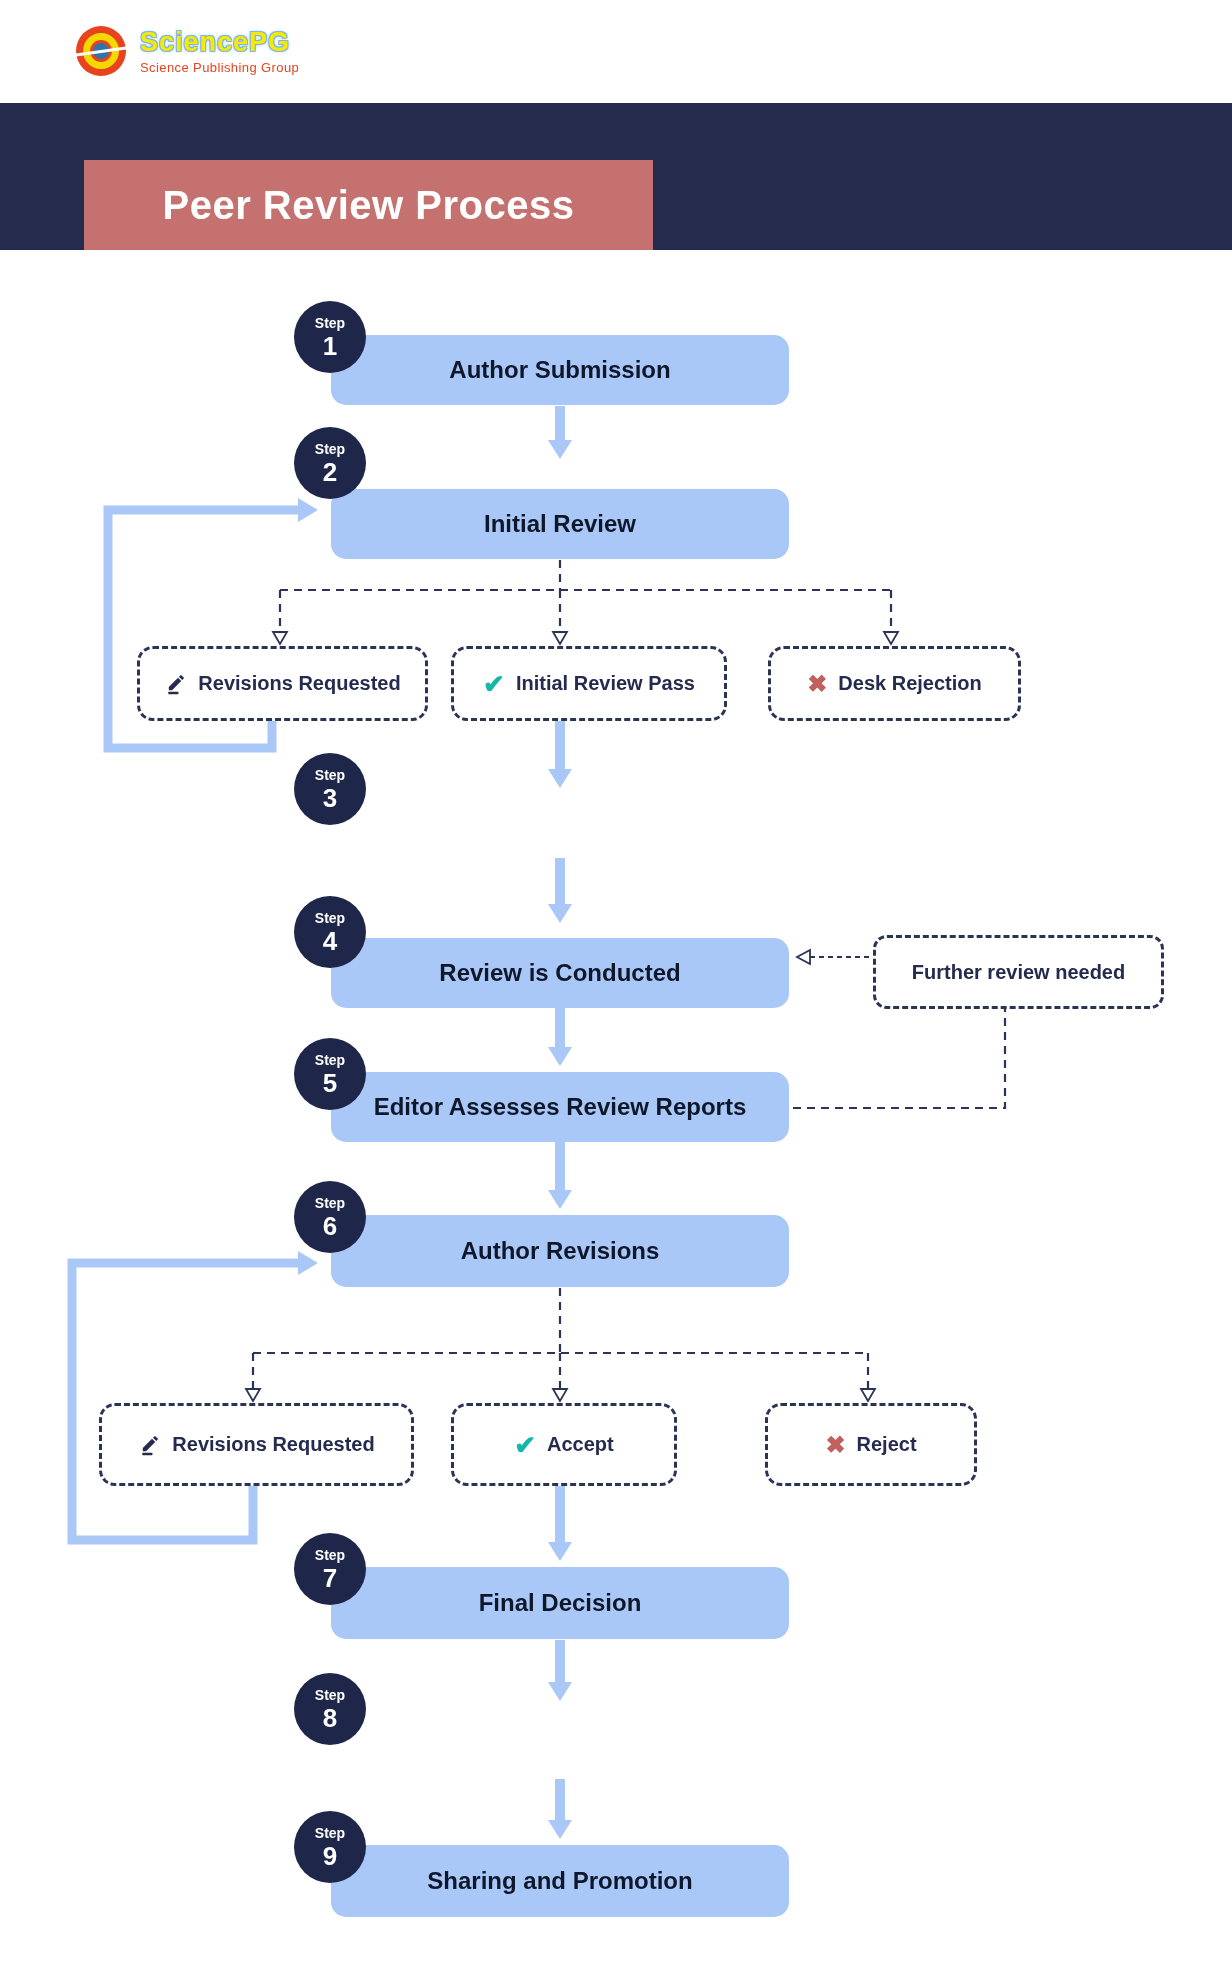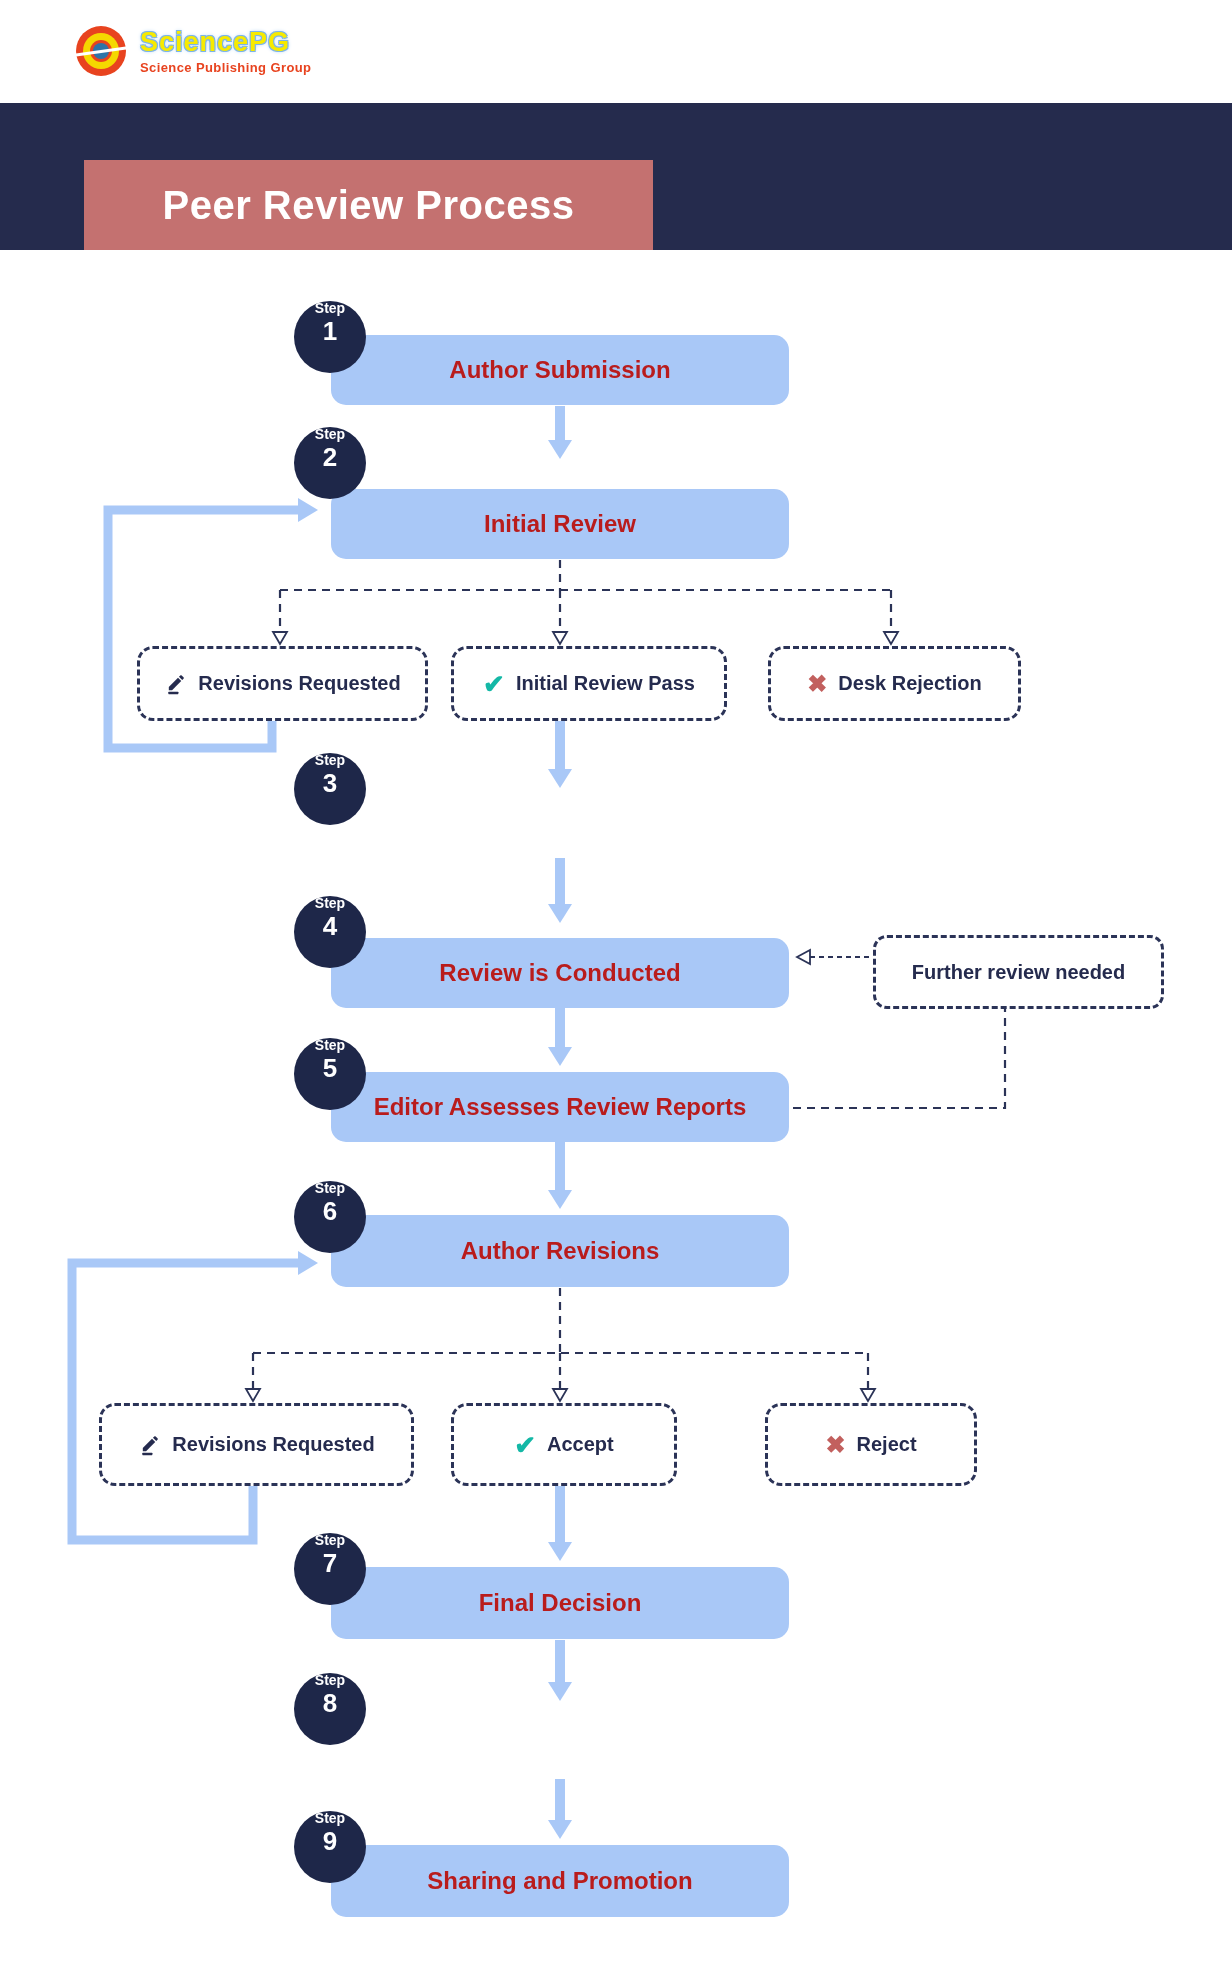--- a/index.html
+++ b/index.html
@@ -10,38 +10,38 @@
   .topbar{position:absolute;left:0;top:0;width:1232px;height:103px;background:#ffffff;}
   .logo{position:absolute;left:76px;top:26px;display:flex;align-items:center;gap:14px;}
   .logo-mark{position:relative;width:50px;height:50px;border-radius:50%;background:#e8431f;}
   .logo-mark .ring{position:absolute;left:7px;top:7px;width:36px;height:36px;border-radius:50%;background:#f5d800;}
   .logo-mark .ring2{position:absolute;left:14px;top:14px;width:22px;height:22px;border-radius:50%;background:#e8431f;}
   .logo-mark .core{position:absolute;left:17px;top:17px;width:16px;height:16px;border-radius:50%;background:#2e74a8;}
   .logo-mark .slash{position:absolute;left:-2px;top:24px;width:54px;height:3px;background:#ffffff;transform:rotate(-8deg);}
   .logo-text{display:flex;flex-direction:column;line-height:1.05;}
   .logo-name{font-size:27px;font-weight:bold;color:#f7ea00;letter-spacing:1px;
              text-shadow:-1px -1px 0 #7db4e8,1px -1px 0 #7db4e8,-1px 1px 0 #7db4e8,1px 1px 0 #7db4e8,0 0 4px #9cc6ee;}
-  .logo-tagline{font-size:13px;font-weight:bold;color:#e8431f;margin-top:5px;letter-spacing:.4px;}
+  .logo-tagline{font-size:13px;font-weight:normal;color:#e8431f;margin-top:5px;letter-spacing:.4px;}
 
   
   .navband{position:absolute;left:0;top:103px;width:1232px;height:147px;background:#252b4d;}
   .titlebox{position:absolute;left:75px;top:57px;width:569px;height:90px;background:#c47170;
             display:flex;align-items:center;justify-content:center;margin-left:9px;}
   .titlebox h1{margin:0;font-size:40px;font-weight:bold;color:#ffffff;letter-spacing:.5px;}
 
   
   .flow{position:absolute;left:0;top:0;width:1232px;height:1986px;}
   .connectors{position:absolute;left:0;top:0;z-index:0;}
 
   .node{position:absolute;z-index:1;background:#a9c8f7;border-radius:15px;
         display:flex;align-items:center;justify-content:center;}
-  .node .node-label{font-size:24px;font-weight:bold;color:#b91c1c;}
+  .node .node-label{font-size:24px;font-weight:bold;color:#0f172a;}
 
   .step-circle{position:absolute;z-index:2;width:72px;height:72px;border-radius:50%;background:#1e2749;
-               display:flex;flex-direction:column;align-items:center;line-height:1;}
+               display:flex;flex-direction:column;align-items:center;justify-content:center;line-height:1;}
   .step-circle .step-word{font-size:14px;font-weight:bold;color:#ffffff;margin-bottom:3px;}
   .step-circle .step-num{font-size:26px;font-weight:bold;color:#ffffff;}
 
   .dashed-box{position:absolute;z-index:1;background:#ffffff;border:3px dashed #2b3357;border-radius:16px;
               display:flex;align-items:center;justify-content:center;gap:11px;}
   .dashed-box .branch-label{font-size:20px;font-weight:bold;color:#252b4e;white-space:nowrap;}
   .glyph-check{font-size:26px;font-weight:bold;color:#14b8a6;line-height:1;}
   .glyph-cross{font-size:24px;font-weight:bold;color:#c2605e;line-height:1;}
   .edit-svg{width:23px;height:23px;fill:#252b4e;}
 

